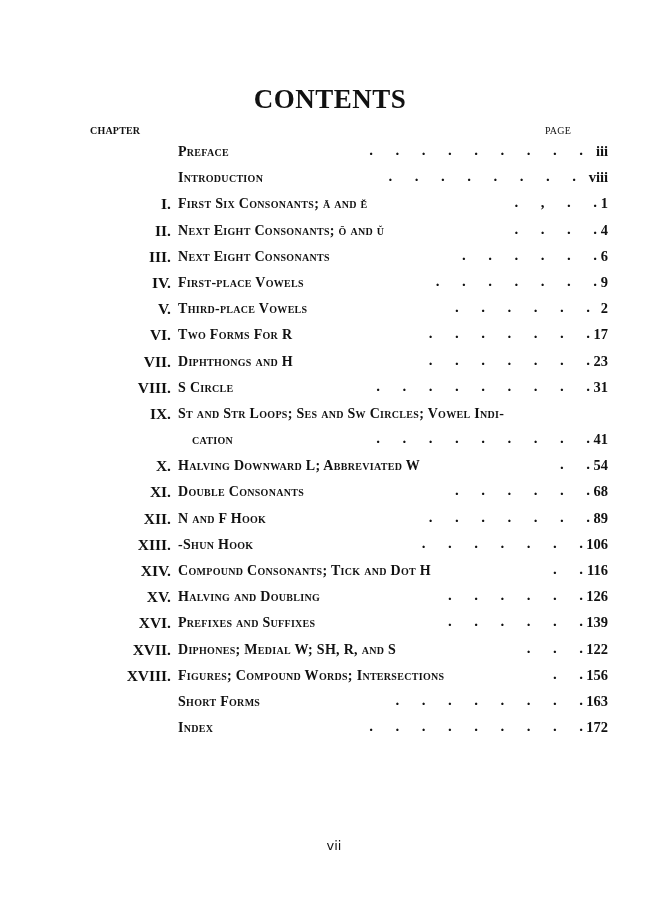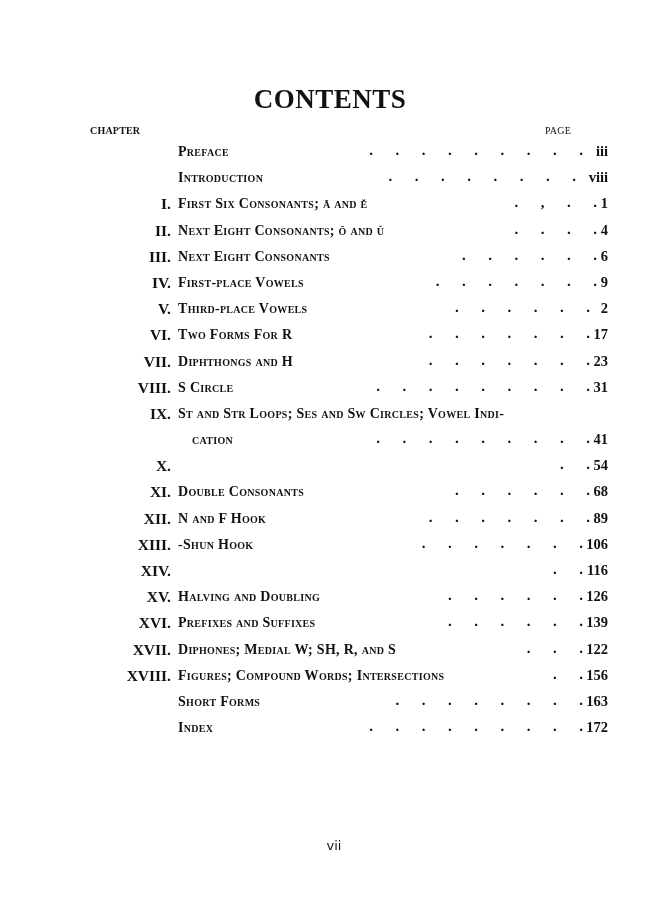--- a/index.html
+++ b/index.html
@@ -119,20 +119,21 @@
       <span class="pg"></span>
     </div>
     <div class="row">
       <span class="num"></span>
       <span class="label cont">cation</span>
       <span class="dots" style="white-space: pre; right: 108px;">.      .      .      .      .      .      .      .      .</span>
       <span class="pg">41</span>
     </div>
     <div class="row">
       <span class="num">X.</span>
+      <span class="label">Halving Downward L; Abbreviated W</span>
       <span class="dots" style="white-space: pre; right: 108px;">.      .</span>
       <span class="pg">54</span>
     </div>
     <div class="row">
       <span class="num">XI.</span>
       <span class="label">Double Consonants</span>
       <span class="dots" style="white-space: pre; right: 108px;">.      .      .      .      .      .</span>
       <span class="pg">68</span>
     </div>
     <div class="row">
@@ -142,20 +143,21 @@
       <span class="pg">89</span>
     </div>
     <div class="row">
       <span class="num">XIII.</span>
       <span class="label">-Shun Hook</span>
       <span class="dots" style="white-space: pre; right: 115px;">.      .      .      .      .      .      .</span>
       <span class="pg">106</span>
     </div>
     <div class="row">
       <span class="num">XIV.</span>
+      <span class="label">Compound Consonants; Tick and Dot H</span>
       <span class="dots" style="white-space: pre; right: 115px;">.      .</span>
       <span class="pg">116</span>
     </div>
     <div class="row">
       <span class="num">XV.</span>
       <span class="label">Halving and Doubling</span>
       <span class="dots" style="white-space: pre; right: 115px;">.      .      .      .      .      .</span>
       <span class="pg">126</span>
     </div>
     <div class="row">

